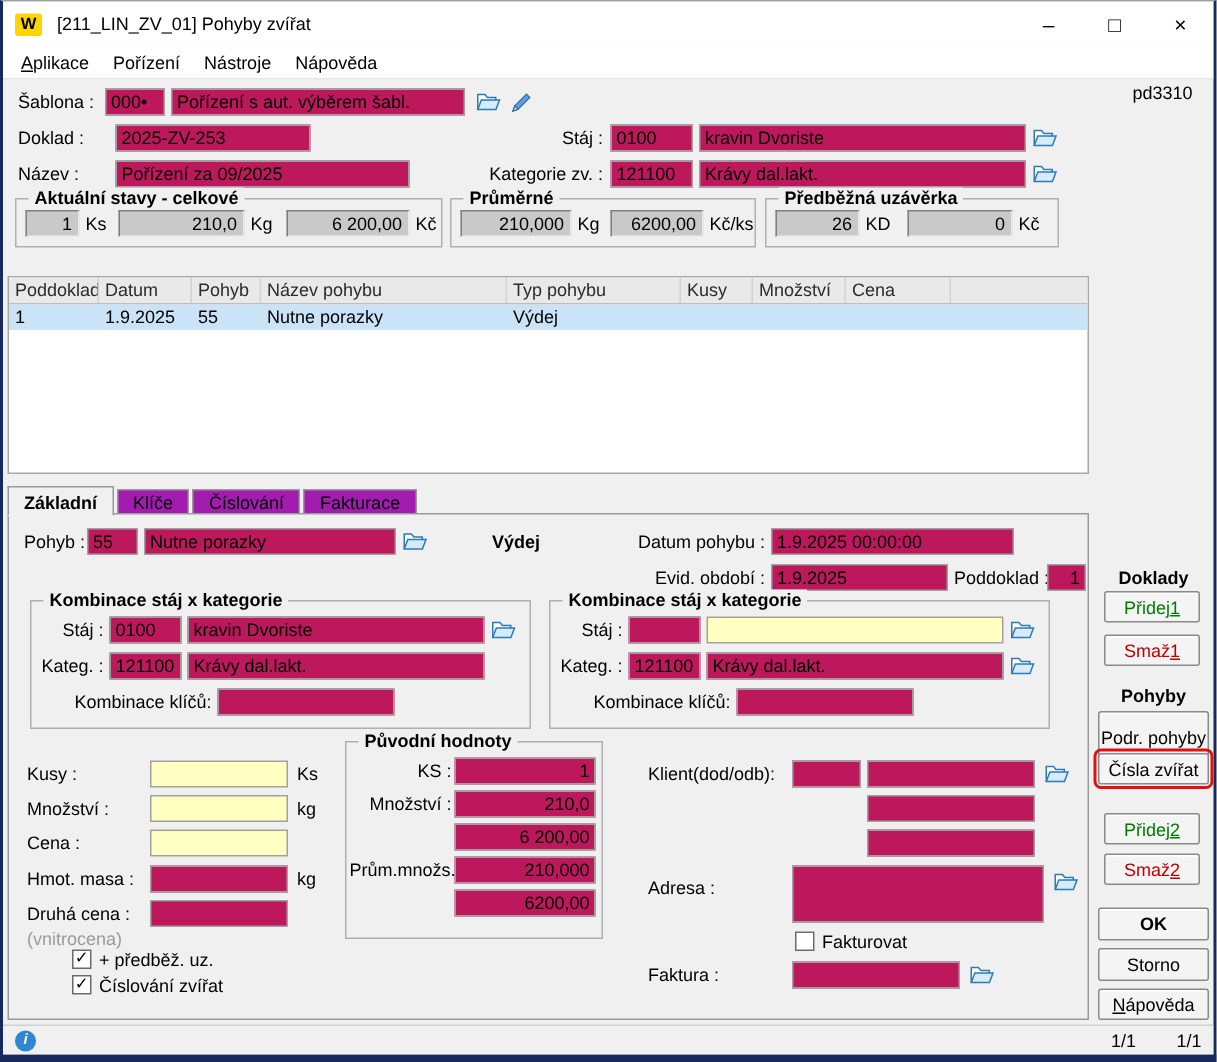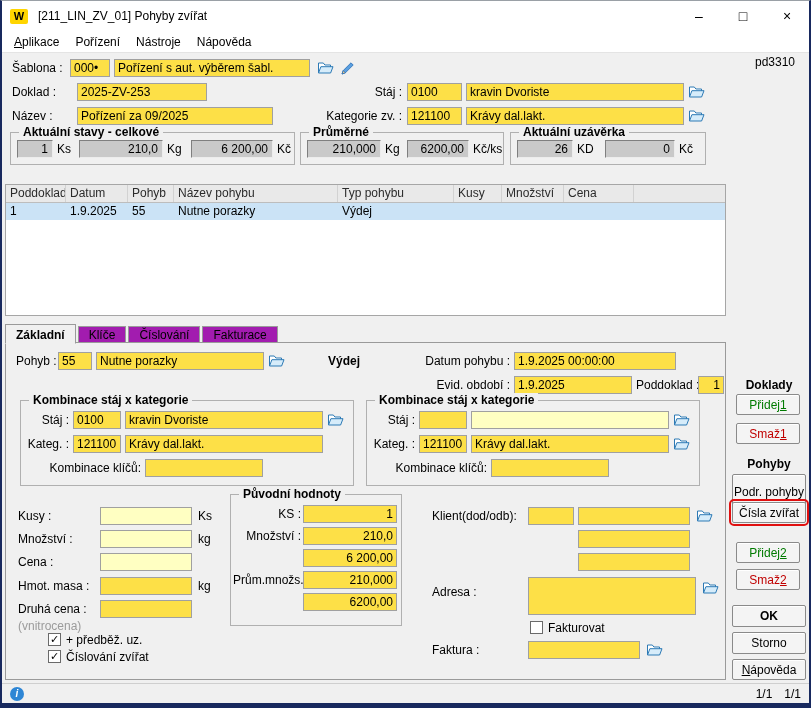--- a/index.html
+++ b/index.html
@@ -13,21 +13,21 @@
   .title-text{margin-left:10px}
   .win-controls{margin-left:auto;display:flex;height:100%}
   .win-btn{width:44px;height:100%;display:flex;align-items:center;justify-content:center;font-size:14px;cursor:pointer}
   
   .menubar{position:absolute;left:0;top:30px;right:0;height:22px;background:#fff;display:flex;align-items:center;padding-left:4px;border-bottom:1px solid #e4e4e4}
   .menu-item{padding:2px 8px;cursor:pointer}
   .key{text-decoration:underline}
   
   .label{position:absolute;height:18px;line-height:18px;white-space:nowrap}
   .label.r{text-align:right}
-  .field{position:absolute;height:18px;background:#fde047;border:1px solid #a0a0a0;padding:0 3px;line-height:16px;white-space:nowrap;overflow:hidden}
+  .field{position:absolute;height:18px;background:#be185d;border:1px solid #a0a0a0;padding:0 3px;line-height:16px;white-space:nowrap;overflow:hidden}
   .field.yellow{background:#ffffc2}
   .field.num{text-align:right}
   .field.multi{height:38px}
   .icon{position:absolute;width:17px;height:14px;cursor:pointer;line-height:0}
   .unit{position:absolute;height:18px;line-height:18px;white-space:nowrap}
   .statbox{position:absolute;height:18px;background:#c9c9c9;border:1px solid;border-color:#7f7f7f #ececec #ececec #7f7f7f;text-align:right;padding:0 4px;line-height:16px}
   .groupbox{position:absolute;border:1px solid #b0b0b0}
   .gb-title{position:absolute;top:-8px;left:8px;background:#f0f0f0;padding:0 4px;font-weight:bold;line-height:14px;white-space:nowrap}
   .checkbox{position:absolute;width:13px;height:13px;background:#fff;border:1px solid #6a6a6a;font-size:11px;line-height:11px;text-align:center;cursor:pointer}
   .note{position:absolute;color:#9b9b9b;white-space:nowrap}
@@ -46,21 +46,21 @@
   .bold{font-weight:bold}
   
   .side-title{position:absolute;width:74px;text-align:center;font-weight:bold}
   .btn{position:absolute;background:#f4f4f4;border:1px solid #8a8a8a;border-radius:2px;display:flex;align-items:center;justify-content:center;cursor:pointer;box-shadow:inset 0 1px 0 #fff;white-space:nowrap}
   .btn.green{color:#007b00}
   .btn.red{color:#c00000}
   .btn.hl{outline:2px solid #e01010;outline-offset:1px}
   
   .statusbar{position:absolute;left:0;right:0;bottom:0;height:20px;background:#f0f0f0;border-top:1px solid #cfcfcf;display:flex;align-items:center;padding:0 8px}
   .info-icon{width:14px;height:14px;border-radius:50%;background:#2e86d5;color:#fff;font-size:10px;font-weight:bold;font-style:italic;text-align:center;line-height:14px}
-  .pages{margin-left:auto;display:flex;gap:12px}
+  .pages{margin-left:auto;display:flex;gap:27px}
   .code-id{position:absolute;top:54px;right:14px}
 </style>
 </head>
 <body>
 
 <div class="window">
 
   <div class="titlebar">
     <div class="logo">W</div>
     <div class="title-text">[211_LIN_ZV_01] Pohyby zvířat</div>
@@ -122,21 +122,21 @@
     <span class="unit" style="left:266px;top:7px">Kč</span>
   </div>
   <div class="groupbox" style="left:298px;top:131px;width:204px;height:33px">
     <span class="gb-title">Průměrné</span>
     <span class="statbox" style="left:6px;top:7px;width:74px">210,000</span>
     <span class="unit" style="left:84px;top:7px">Kg</span>
     <span class="statbox" style="left:106px;top:7px;width:62px">6200,00</span>
     <span class="unit" style="left:172px;top:7px">Kč/ks</span>
   </div>
   <div class="groupbox" style="left:508px;top:131px;width:196px;height:33px">
-    <span class="gb-title">Aktuální uzávěrka</span>
+    <span class="gb-title">Předběžná uzávěrka</span>
     <span class="statbox" style="left:6px;top:7px;width:56px">26</span>
     <span class="unit" style="left:66px;top:7px">KD</span>
     <span class="statbox" style="left:94px;top:7px;width:70px">0</span>
     <span class="unit" style="left:168px;top:7px">Kč</span>
   </div>
 
   <div class="grid">
     <div class="grid-header">
       <span class="gh-cell c1">Poddoklad</span>
       <span class="gh-cell c2">Datum</span>

